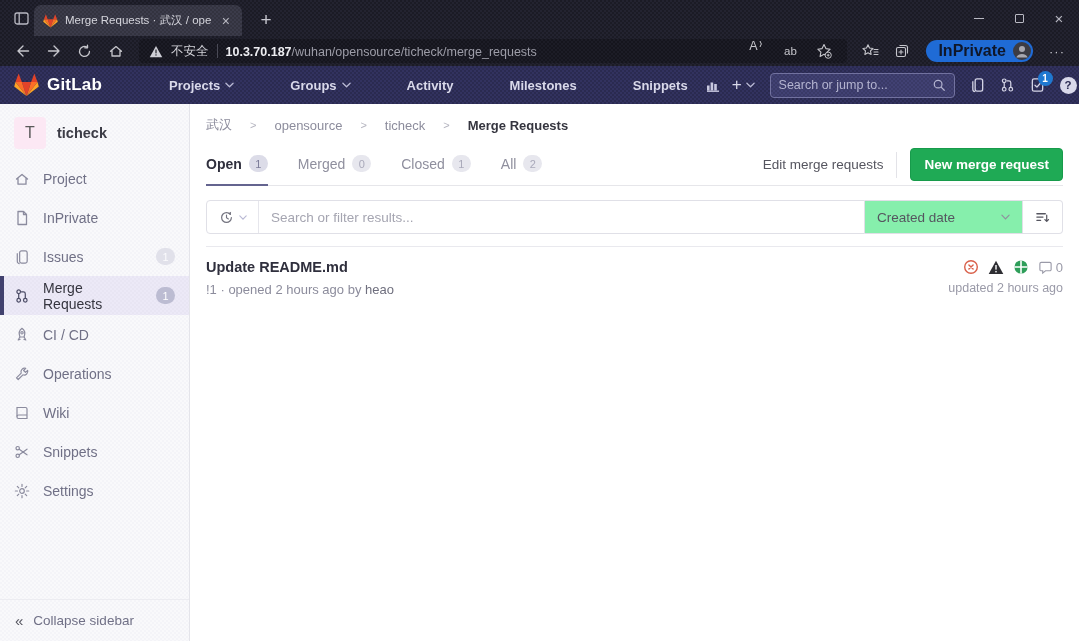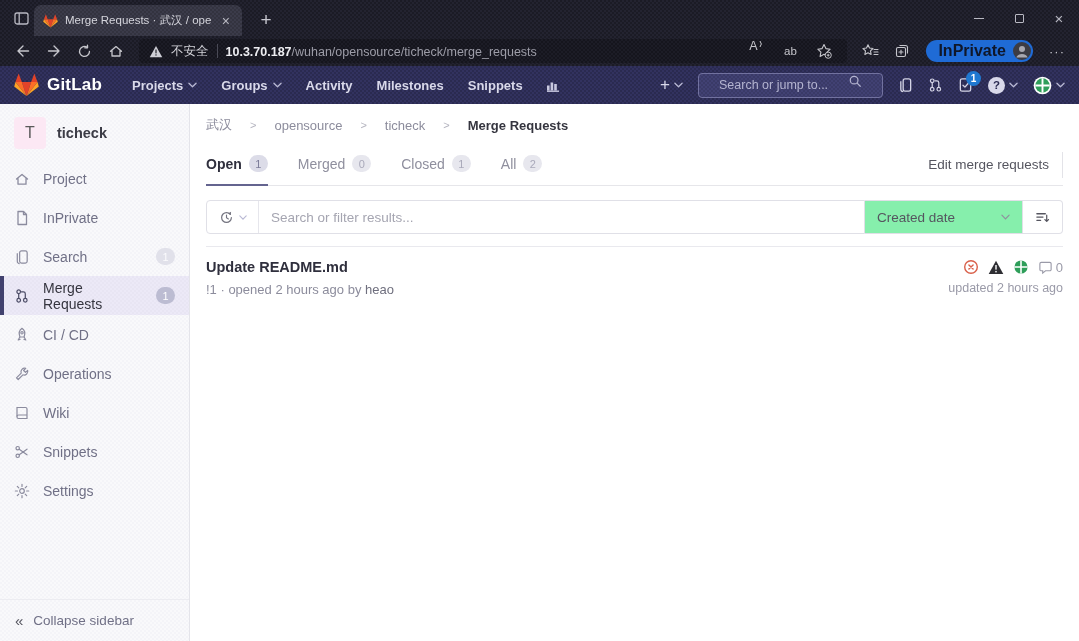--- a/index.html
+++ b/index.html
@@ -34,25 +34,25 @@
   .ra-wrap { display:flex; align-items:flex-start; gap:1px; color:#c6c6cc; }
   .ra-a { font-size:12.5px; line-height:1; }
   .tr-ab { font-size:11.5px; color:#c6c6cc; letter-spacing:0; }
   .inprivate { height:22px; margin:0 8px; border-radius:11px; background:#1f6bd6; color:#0f172a; font-size:16px; font-weight:700; display:flex; align-items:center; gap:7px; padding:0 2px 0 12px; }
   .more-dots { color:#c6c6cc; font-size:13px; letter-spacing:1px; padding:0 6px; }
 
   
   .gl-navbar { height:38px; --c1:#2a2a50; --c2:#32325f; display:flex; align-items:center; padding:0 14px; color:#d6d6e8; }
   .brand { display:flex; align-items:center; gap:8px; margin-right:18px; }
   .brand-name { color:#fff; font-size:17px; font-weight:700; letter-spacing:.2px; }
-  .nav-link { font-size:13px; font-weight:700; color:#d9d9ea; padding:0 12px; height:38px; display:flex; align-items:center; gap:5px; }
+  .nav-link { font-size:13px; font-weight:700; color:#d9d9ea; padding:0 7px; height:38px; display:flex; align-items:center; gap:5px;margin-left:42px; }
   .chart-ico { padding:0 10px; color:#c9c9e0; display:flex; align-items:center; }
   .nav-right { margin-left:auto; display:flex; align-items:center; gap:15px; }
   .plus-btn { display:flex; align-items:center; gap:4px; color:#d9d9ea; font-size:17px; font-weight:400; }
-  .gl-search { width:185px; height:25px; border:1px solid #72729f; --c1:#3a3a67; --c2:#414173; border-radius:4px; display:flex; padding:0 20px; gap:6px; }
+  .gl-search { width:185px; height:25px; border:1px solid #72729f; --c1:#3a3a67; --c2:#414173; border-radius:4px; display:flex; align-items:center; padding:0 8px; gap:6px; }
   .gl-search input { flex:1; min-width:0; background:transparent; border:none; outline:none; color:#cfcfe2; font-size:12.5px; font-family:inherit; }
   .gl-search input::placeholder { color:#b4b4d0; }
   .gl-ico { display:flex; align-items:center; justify-content:center; color:#d4d4e6; position:relative; }
   .todo-badge { position:absolute; top:-6px; right:-8px; min-width:15px; height:15px; border-radius:8px; background:#1f78d1; color:#fff; font-size:10px; font-weight:700; display:flex; align-items:center; justify-content:center; padding:0 3px; }
   .help-circle { width:17px; height:17px; border-radius:50%; background:#d9d9ea; color:#2c2c52; font-size:11.5px; font-weight:700; display:flex; align-items:center; justify-content:center; }
   .with-caret { display:flex; align-items:center; gap:4px; }
   .caret { color:#b9b9d4; }
 
   
   .gl-body { display:flex; height:537px; }
@@ -336,21 +336,21 @@
             <path d="M4 1.5h5.5l3 3v10H4Z" fill="none" stroke="#8b8b9e" stroke-width="1.3" stroke-linejoin="round"></path>
             <path d="M9.5 1.5v3h3" fill="none" stroke="#8b8b9e" stroke-width="1.3"></path>
           </svg>
         <span>InPrivate</span>
       </div>
       <div class="side-item">
         <svg width="16" height="16" viewBox="0 0 16 17">
             <rect x="5.5" y="2" width="8" height="13" rx="2" fill="none" stroke="#8b8b9e" stroke-width="1.3"></rect>
             <path d="M3 4.5v8.5a2.5 2.5 0 0 0 2.5 2.5" fill="none" stroke="#8b8b9e" stroke-width="1.3"></path>
           </svg>
-        <span>Search</span>
+        <span>Issues</span>
         <span class="side-badge">1</span>
       </div>
       <div class="side-item active">
         <svg width="16" height="16" viewBox="0 0 16 17">
             <circle cx="4.5" cy="4" r="1.9" fill="none" stroke="#4c4c66" stroke-width="1.3"></circle>
             <circle cx="4.5" cy="13" r="1.9" fill="none" stroke="#4c4c66" stroke-width="1.3"></circle>
             <circle cx="11.5" cy="13" r="1.9" fill="none" stroke="#4c4c66" stroke-width="1.3"></circle>
             <path d="M4.5 6v5M7 4h2.5a2 2 0 0 1 2 2v5" fill="none" stroke="#4c4c66" stroke-width="1.3"></path>
           </svg>
         <span>Merge Requests</span>
@@ -423,20 +423,21 @@
         <span>Closed</span>
         <span class="tab-badge">1</span>
       </div>
       <div class="tab-item">
         <span>All</span>
         <span class="tab-badge">2</span>
       </div>
       <div class="tabs-actions">
         <span class="btn-edit">Edit merge requests</span>
         <span class="v-div"></span>
+        <span class="btn-new">New merge request</span>
       </div>
     </div>
 
     <div class="filter-row">
       <div class="filter-box">
         <div class="history-btn">
           <svg width="15" height="15" viewBox="0 0 16 16">
               <path d="M13.2 8A5.2 5.2 0 1 1 8 2.8c1.6 0 3 .7 4 1.8" fill="none" stroke="currentColor" stroke-width="1.3" stroke-linecap="round"></path>
               <polygon points="12.9,1.8 12.6,5.4 9.5,3.8" fill="currentColor"></polygon>
               <path d="M8 5.3v3l2 1.2" fill="none" stroke="currentColor" stroke-width="1.2" stroke-linecap="round"></path>

